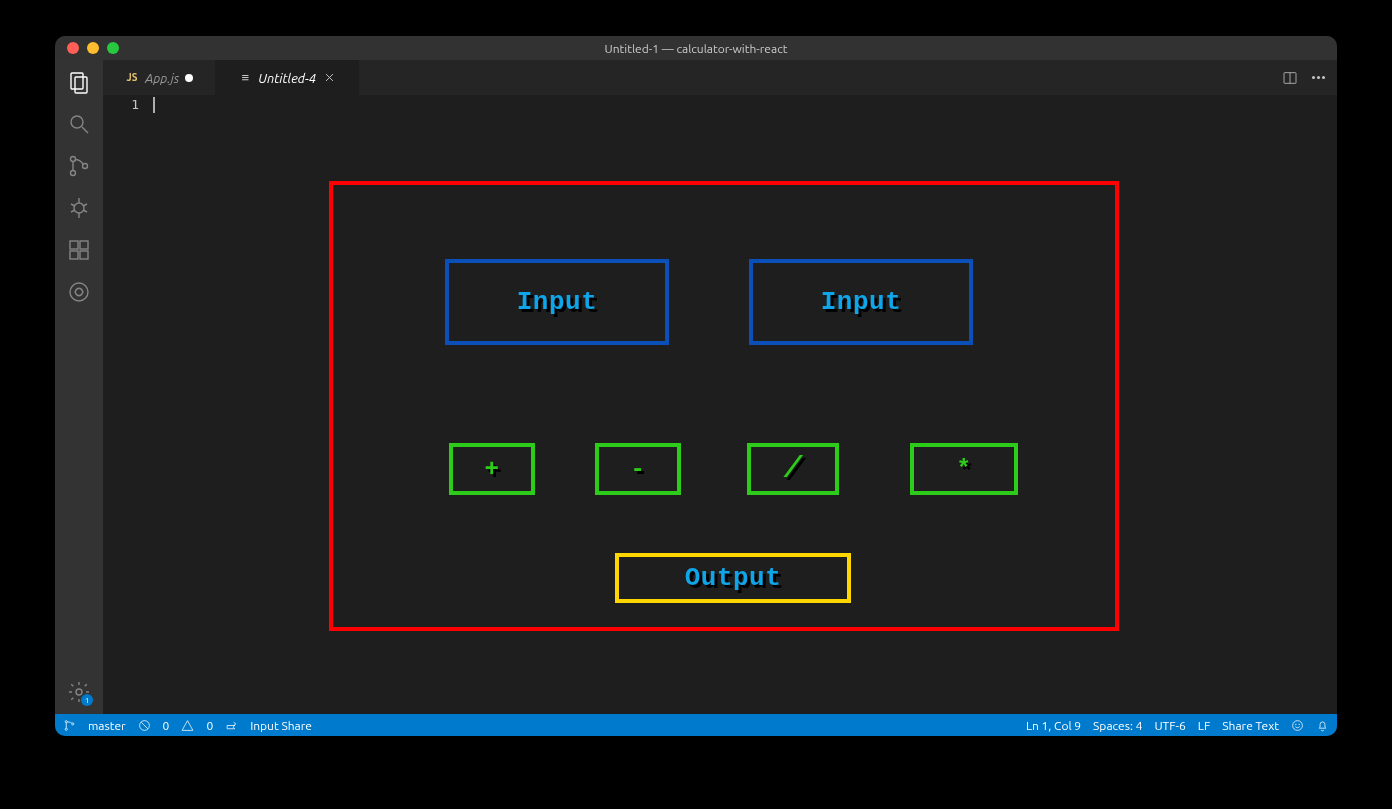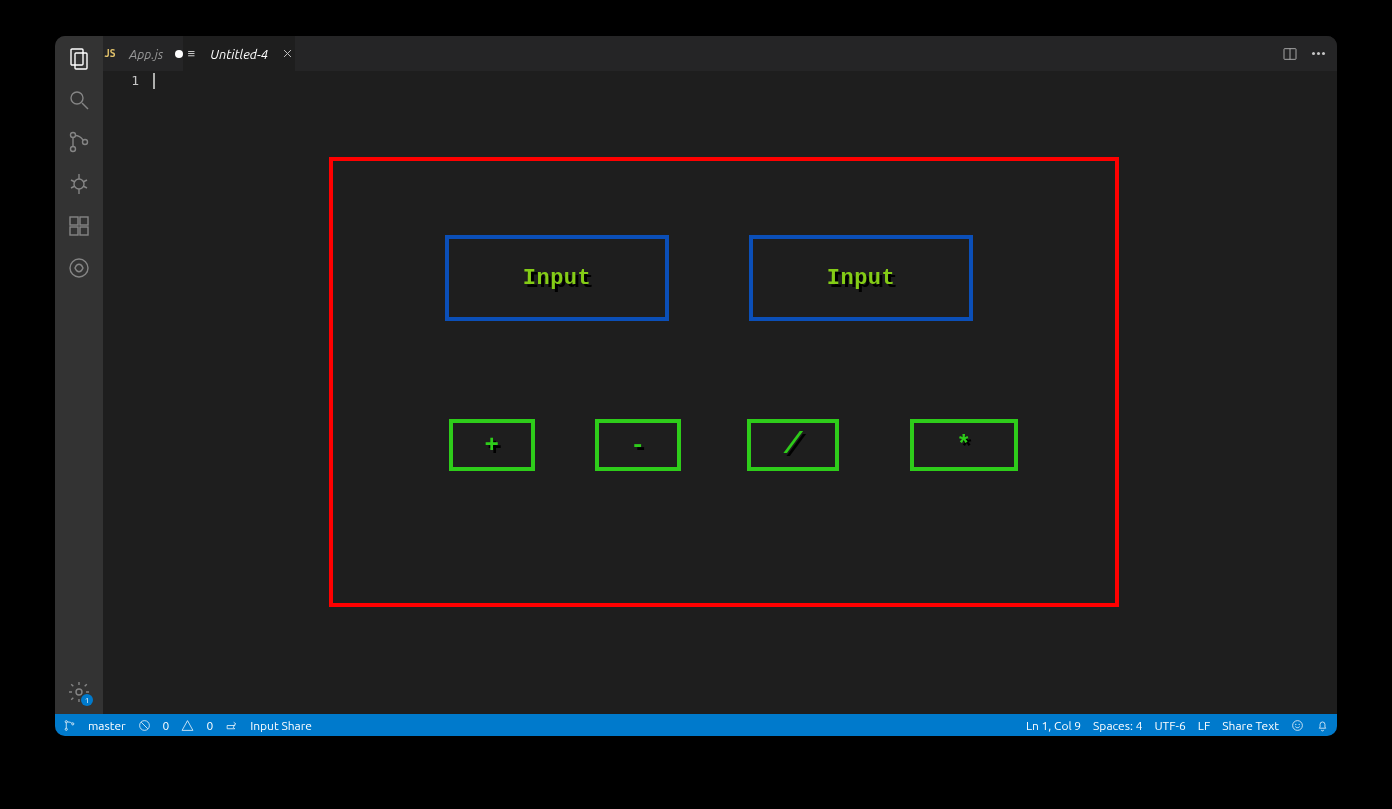--- a/index.html
+++ b/index.html
@@ -97,22 +97,22 @@
   .tabbar {
     height: 35px;
     background: #252526;
     display: flex;
     align-items: stretch;
     flex: 0 0 35px;
   }
   .tab {
     display: flex;
     align-items: center;
-    padding: 0 0;
-    gap: 12px;
+    padding: 0 22px;
+    gap: 6px;
     font-size: 13px;
     color: #969696;
     border-right: 1px solid #1e1e1e;
     cursor: pointer;
     font-style: italic;
   }
   .tab.active { background: #1e1e1e; color: #fff; }
   .tab .js-badge {
     font-style: normal;
     font-weight: 700;
@@ -223,22 +223,22 @@
     width: 236px;
     height: 50px;
     border: 4px solid #ffd600;
     display: flex;
     align-items: center;
     justify-content: center;
   }
   .boxlabel {
     font-family: Menlo, Consolas, "Courier New", monospace;
     font-weight: 800;
-    font-size: 22px;
-    color: #84cc16;
+    font-size: 26px;
+    color: #0ea5e9;
     text-shadow: 3px 3px 0 #000;
     letter-spacing: .5px;
   }
   .op-box .boxlabel { color: #2ecc1a; font-size: 24px; }
   .op-box.div .boxlabel { font-size: 30px; font-style: italic; }
 
   
   .statusbar {
     height: 22px;
     background: #007acc;
@@ -260,20 +260,28 @@
     width: 13px; height: 13px;
     stroke: #fff; fill: none; stroke-width: 1.4;
   }
   .statusbar .spacer { flex: 1; }
 </style>
 </head>
 <body>
 
 <div class="app-window">
 
+  <div class="titlebar">
+    <div class="traffic-lights">
+      <div class="tl red"></div>
+      <div class="tl yellow"></div>
+      <div class="tl green"></div>
+    </div>
+    <div class="title-text">Untitled-1 — calculator-with-react</div>
+  </div>
 
   <div class="body-row">
 
     <div class="activity-bar">
       <div class="act-icon active">
         <svg viewBox="0 0 24 24">
             <rect x="4" y="3" width="12" height="16" rx="1"></rect>
             <rect x="8" y="7" width="12" height="16" rx="1"></rect>
           </svg>
       </div>
@@ -379,20 +387,23 @@
           </div>
           <div class="op-box minus">
             <span class="boxlabel">-</span>
           </div>
           <div class="op-box div">
             <span class="boxlabel">/</span>
           </div>
           <div class="op-box mul">
             <span class="boxlabel">*</span>
           </div>
+          <div class="output-box">
+            <span class="boxlabel">Output</span>
+          </div>
         </div>
       </div>
 
     </div>
   </div>
 
   <div class="statusbar">
     <div class="status-item">
       <svg viewBox="0 0 24 24">
           <circle cx="6" cy="5" r="2"></circle>

